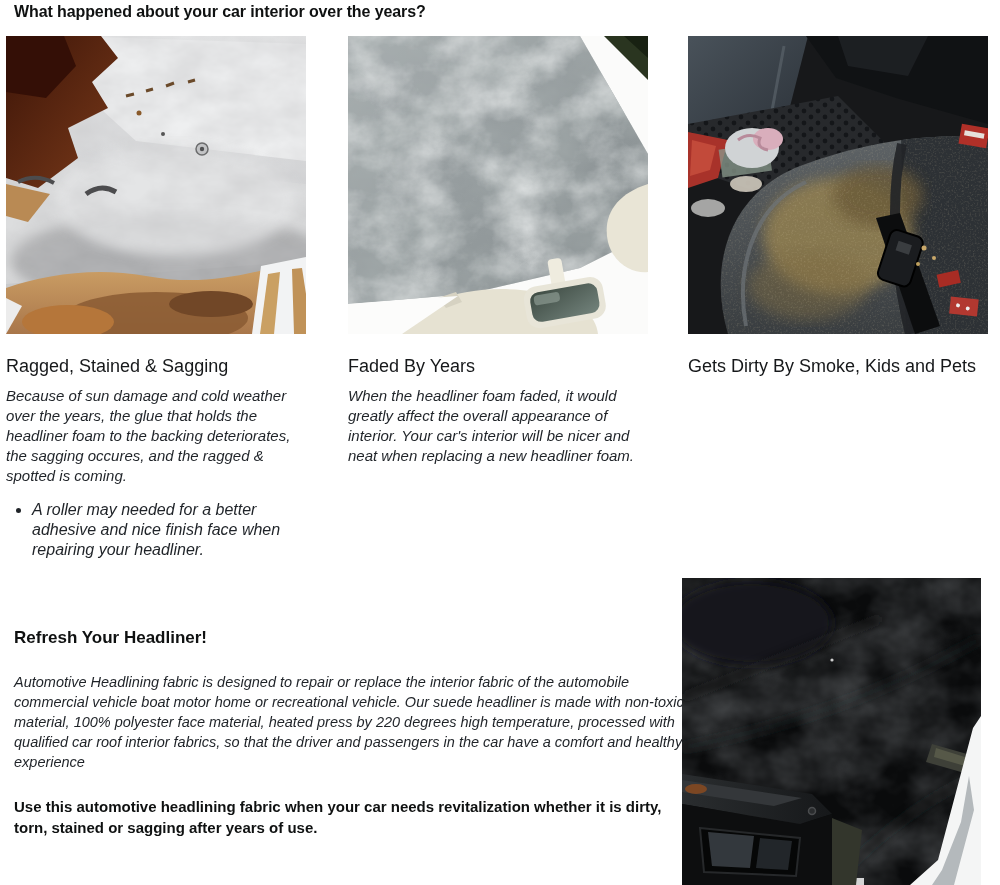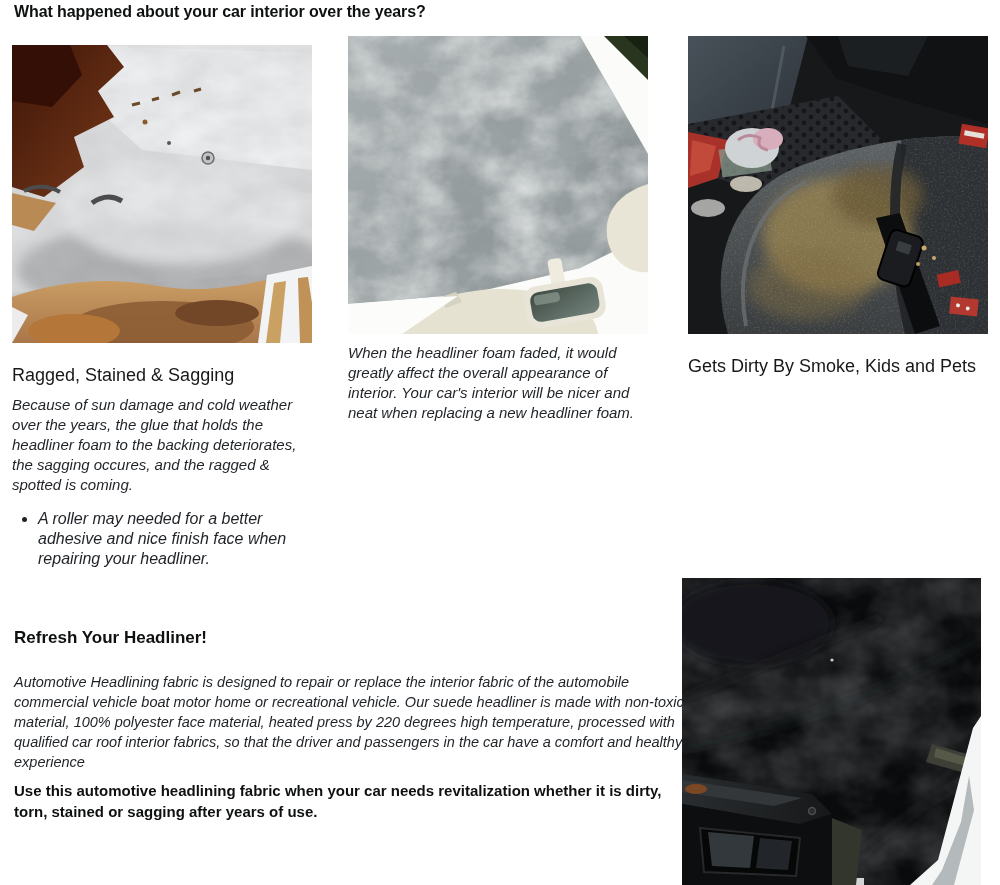--- a/index.html
+++ b/index.html
@@ -11,21 +11,21 @@
     overflow: hidden;
   }
   .page { position: relative; width: 1000px; height: 885px; background: #fff; }
 
   .page-title {
     position: absolute; left: 14px; top: 3px;
     font-size: 16px; font-weight: 700; letter-spacing: -0.1px; color: #0f1111;
   }
 
   .col { position: absolute; top: 36px; width: 300px; }
-  .col-1 { left: 12px; margin-top: 9px; }
+  .col-1 { left: 6px; }
   .col-2 { left: 348px; }
   .col-3 { left: 680px; margin-left: 8px; }
 
   .photo { width: 300px; height: 298px; display: block; overflow: hidden; }
   .photo svg { display: block; }
 
   .col-heading {
     margin-top: 22px;
     font-size: 18px; font-weight: 400; color: #16181a; letter-spacing: 0;
   }
@@ -39,21 +39,21 @@
   }
   .col-bullets li { margin: 0; }
 
   .refresh { position: absolute; left: 14px; top: 628px; width: 670px; }
   .refresh-heading { font-size: 17px; font-weight: 700; color: #0f1111; }
   .refresh-body {
     margin-top: 24px;
     font-size: 14.5px; font-style: italic; line-height: 20px; color: #1f2328;
   }
   .refresh-emphasis {
-    margin-top: 8px;
+    margin-top: 24px;
     font-size: 15px; font-weight: 700; line-height: 21px; color: #0f1111;
   }
 
   .photo-bottom {
     position: absolute; left: 682px; top: 578px;
     width: 299px; height: 307px; overflow: hidden;
   }
 </style>
 </head>
 <body>
@@ -167,20 +167,21 @@
         <g transform="rotate(-10 214 262)">
           <rect x="206" y="222" width="14" height="30" rx="4" fill="#efecdf"></rect>
           <rect x="176" y="246" width="80" height="42" rx="13" fill="#e8e5d8"></rect>
           <rect x="182" y="252" width="68" height="30" rx="9" fill="url(#g2glass)"></rect>
           <rect x="186" y="255" width="26" height="10" rx="4" fill="#8b9a92" opacity="0.7"></rect>
         </g>
 
         <polygon points="0,268 110,260 54,298 0,298" fill="#fcfcfb"></polygon>
       </svg>
     </div>
+    <div class="col-heading">Faded By Years</div>
     <div class="col-body">When the headliner foam faded, it would greatly affect the overall appearance of interior. Your car's interior will be nicer and neat when replacing a new headliner foam.</div>
   </div>
 
   <div class="col col-3">
     <div class="photo">
       <svg width="300" height="298" viewBox="0 0 300 298">
         <defs>
           <linearGradient id="g3back" x1="0" y1="0" x2="1" y2="1">
             <stop offset="0" stop-color="#49525a"></stop>
               <stop offset="1" stop-color="#2b3138"></stop>

